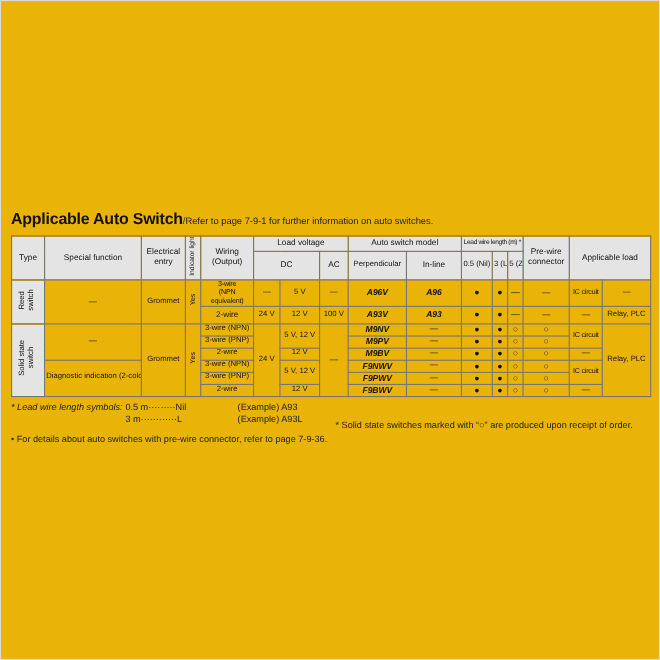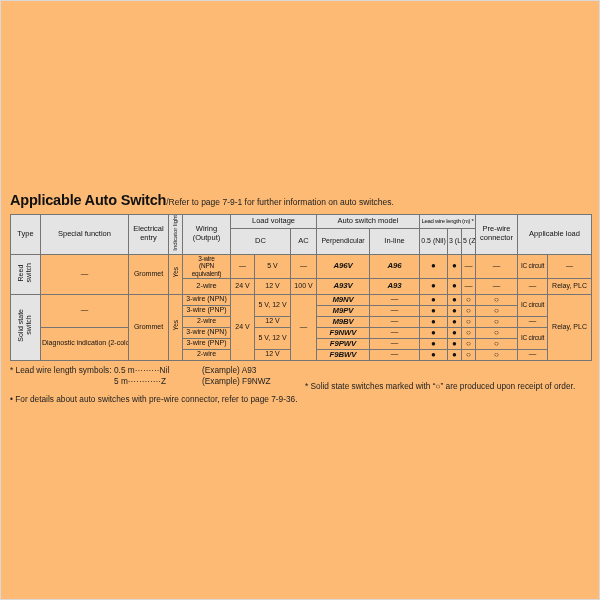--- a/index.html
+++ b/index.html
@@ -1,21 +1,21 @@
 <!DOCTYPE html>
 <html><head>
 <meta charset="utf-8">
 <style>
   * { margin:0; padding:0; box-sizing:border-box; }
   html,body { background:#fff; }
   body {
     width:600px; height:600px; position:relative;
     font-family:"Liberation Sans", sans-serif; color:#1a1a1a;
   }
-  .page { position:absolute; inset:0; border:1px solid #d9d9d9; background:#fdba74; }
+  .page { position:absolute; inset:0; border:1px solid #d9d9d9; background:#eab308; }
   .content { position:absolute; left:9px; top:190px; width:583px; }
 
   .title-line { margin-bottom:5px; white-space:nowrap; }
   .title { font-weight:bold; font-size:14.5px; letter-spacing:-0.2px; color:#111; }
   .subtitle { font-size:8.5px; color:#222; }
 
   table { border-collapse:collapse; table-layout:fixed; width:581px; border:1.5px solid #444; }
   th, td {
     border:1px solid #757575; font-size:7.5px; text-align:center; vertical-align:middle;
     padding:0 1px; line-height:1.18; white-space:pre-line; overflow:hidden; color:#111;
@@ -34,22 +34,22 @@
   .vt-yes { font-size:6.5px; }
 
   .model { font-weight:bold; font-size:7.8px; letter-spacing:-0.1px;font-style:italic; }
   .sym { font-size:8px; line-height:1; }
   .tiny { font-size:6.5px; letter-spacing:-0.2px; }
   .xtiny { font-size:6px; letter-spacing:-0.3px; white-space:nowrap; }
   .volt { font-size:7px; white-space:nowrap; }
 
   .footnotes { position:relative; margin-top:4px; font-size:8.3px; color:#222; }
   .fn-row { display:flex; line-height:11px; }
-  .fn-label { width:104px; text-align:left; }
-  .fn-sym { width:88px; text-align:left; white-space:pre; }
+  .fn-label { width:104px; text-align:left;font-style:italic; }
+  .fn-sym { width:102px; text-align:left; white-space:pre; }
   .fn-ex { text-align:left; }
   .fn-right { position:absolute; left:295px; top:16px; white-space:nowrap; font-size:8.3px; }
   .fn-bullets { margin-top:7px; line-height:11px; }
 </style>
 </head>
 <body>
 
 <div class="page">
   <div class="content">
 
@@ -218,22 +218,22 @@
       </table>
 
     <div class="footnotes">
       <div class="fn-row">
         <span class="fn-label">* Lead wire length symbols:</span>
         <span class="fn-sym">0.5 m·········Nil</span>
         <span class="fn-ex">(Example) A93</span>
       </div>
       <div class="fn-row">
         <span class="fn-label"></span>
-        <span class="fn-sym">5 m············Z</span>
-        <span class="fn-ex">(Example) F9NWZ</span>
+        <span class="fn-sym">3 m············L</span>
+        <span class="fn-ex">(Example) A93L</span>
       </div>
       <div class="fn-right">* Solid state switches marked with “○” are produced upon receipt of order.</div>
       <div class="fn-bullets">
         <div>• For details about auto switches with pre-wire connector, refer to page 7-9-36.</div>
       </div>
     </div>
 
   </div>
 </div>
 

